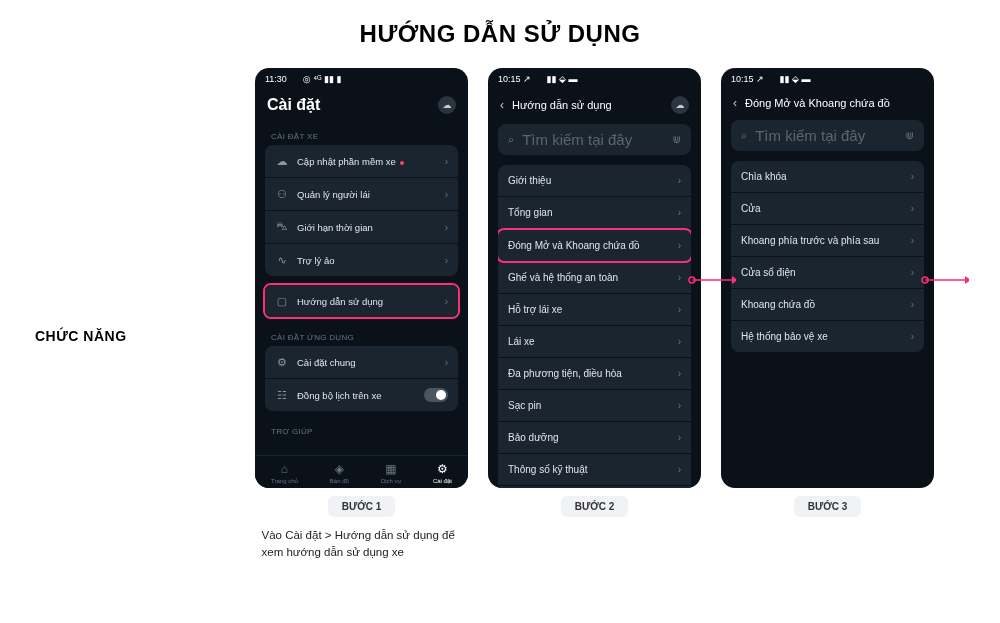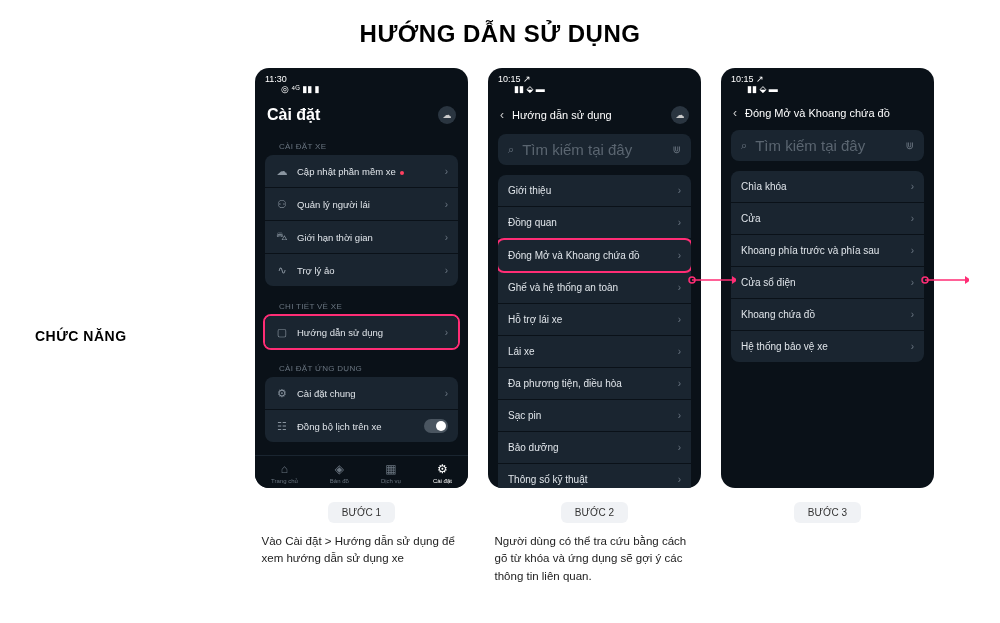--- a/index.html
+++ b/index.html
@@ -5,29 +5,29 @@
 * { margin: 0; padding: 0; box-sizing: border-box; }
 body { font-family: -apple-system, BlinkMacSystemFont, "Segoe UI", sans-serif; background: #fff; width: 1000px; height: 623px; padding: 20px 35px; }
 .page-title { font-size: 24px; font-weight: 700; text-align: center; margin-bottom: 20px; letter-spacing: 0.5px; }
 .main { display: flex; gap: 20px; align-items: flex-start; }
 .left-panel { width: 200px; margin-top: 260px; }
 .left-title { font-size: 14px; font-weight: 700; margin-bottom: 23px; letter-spacing: 0.5px; }
 .left-desc { font-size: 12.5px; line-height: 1.6; color: #333; }
 .phones { display: flex; gap: 20px; align-items: flex-start; flex: 1; position: relative; }
 .phone-col { display: flex; flex-direction: column; align-items: center; width: 213px; position: relative; }
 .phone { width: 213px; height: 420px; background: #0a1118; border-radius: 14px; overflow: hidden; position: relative; font-size: 9px; color: #ccc; }
-.status-bar { display: flex; justify-content: space-between; padding: 6px 10px; font-size: 9px; color: #fff; flex-direction: column; }
+.status-bar { display: flex; padding: 6px 10px; font-size: 9px; color: #fff; }
 .status-icons { display: flex; gap: 3px; align-items: center; margin-left: 16px; }
 .phone-header { display: flex; justify-content: space-between; align-items: center; padding: 6px 12px 10px; }
 .phone-title { font-size: 16px; font-weight: 700; color: #fff; }
 .phone-subheader { display: flex; align-items: center; padding: 6px 12px 10px; gap: 8px; }
 .back-chev { color: #ccc; font-size: 12px; }
 .sub-title { font-size: 11px; color: #fff; }
 .avatar { width: 18px; height: 18px; background: #2a3540; border-radius: 50%; display: flex; align-items: center; justify-content: center; font-size: 9px; }
-.section-label { font-size: 8px; color: #6a7580; padding: 8px 24px 4px; letter-spacing: 0.3px; }
+.section-label { font-size: 8px; color: #6a7580; padding: 8px 16px 4px; letter-spacing: 0.3px; }
 .card { background: #1a2530; margin: 0 10px 8px; border-radius: 8px; overflow: hidden; }
 .row { display: flex; align-items: center; justify-content: space-between; padding: 9px 10px; border-bottom: 1px solid #0a1118; }
 .row:last-child { border-bottom: none; }
 .row-left { display: flex; align-items: center; gap: 8px; }
 .row-icon { width: 14px; height: 14px; display: flex; align-items: center; justify-content: center; color: #8a95a0; font-size: 11px; }
 .row-label { font-size: 9.5px; color: #e0e5ea; }
 .chev { color: #6a7580; font-size: 10px; }
 .dot-red { width: 4px; height: 4px; background: #ff4060; border-radius: 50%; display: inline-block; margin-left: 4px; }
 .highlight { border: 2px solid #ff2d75; border-radius: 8px; margin: -1px 8px 6px; }
 .highlight .card { margin: 0; border-radius: 6px; }
@@ -40,21 +40,21 @@
 .list-label { font-size: 10px; color: #e0e5ea; }
 .highlight-row { border: 2px solid #ff2d75; border-radius: 8px; margin: -1px -2px; background: #1a2530; position: relative; z-index: 2; }
 .bottom-nav { position: absolute; bottom: 0; left: 0; right: 0; background: #0a1118; display: flex; justify-content: space-around; padding: 6px 0 4px; border-top: 1px solid #1a2530; }
 .nav-item { display: flex; flex-direction: column; align-items: center; gap: 2px; }
 .nav-icon { font-size: 12px; color: #6a7580; }
 .nav-item.active .nav-icon { color: #fff; }
 .nav-label { font-size: 6px; color: #6a7580; }
 .nav-item.active .nav-label { color: #fff; }
 .toggle { width: 24px; height: 14px; background: #4a5560; border-radius: 7px; position: relative; }
 .toggle::after { content: ''; position: absolute; right: 2px; top: 2px; width: 10px; height: 10px; background: #fff; border-radius: 50%; }
-.step-badge { background: #f0f2f5; padding: 5px 14px; border-radius: 6px; font-size: 10px; font-weight: 400; margin-top: 14px; color: #333; }
+.step-badge { background: #f0f2f5; padding: 5px 14px; border-radius: 6px; font-size: 10px; font-weight: 700; margin-top: 8px; color: #333; }
 .step-desc { font-size: 11.5px; margin-top: 10px; line-height: 1.5; color: #222; max-width: 200px; }
 .arrow { position: absolute; top: 205px; z-index: 5; }
 .arrow svg { display: block; }
 .arrow1 { left: 433px; }
 .arrow2 { left: 666px; }
 .scroll-body { height: 340px; overflow: hidden; }
 </style>
 </head>
 <body>
 
@@ -117,21 +117,20 @@
               <span class="chev">›</span>
             </div>
           <div class="row">
               <div class="row-left">
                 <span class="row-icon">∿</span>
                 <span class="row-label">Trợ lý ảo</span>
               </div>
               <span class="chev">›</span>
             </div>
         </div>
-        <div class="section-label">CHI TIẾT VỀ XE</div>
         <div class="highlight">
           <div class="card">
             <div class="row">
                 <div class="row-left">
                   <span class="row-icon">▢</span>
                   <span class="row-label">Hướng dẫn sử dụng</span>
                 </div>
                 <span class="chev">›</span>
               </div>
           </div>
@@ -194,21 +193,21 @@
           <span class="search-text">Tìm kiếm tại đây</span>
           <span class="mic-icon">⋓</span>
         </div>
         <div class="scroll-body">
           <div class="card" id="p2-list">
               <div class="list-row">
                 <span class="list-label">Giới thiệu</span>
                 <span class="chev">›</span>
               </div>
               <div class="list-row">
-                <span class="list-label">Đồng quan</span>
+                <span class="list-label">Tổng gian</span>
                 <span class="chev">›</span>
               </div>
               <div class="list-row highlight-row">
                 <span class="list-label">Đóng Mở và Khoang chứa đồ</span>
                 <span class="chev">›</span>
               </div>
               <div class="list-row">
                 <span class="list-label">Ghế và hệ thống an toàn</span>
                 <span class="chev">›</span>
               </div>
@@ -234,21 +233,20 @@
               </div>
               <div class="list-row">
                 <span class="list-label">Thông số kỹ thuật</span>
                 <span class="chev">›</span>
               </div>
               <div class="list-row"></div>
             </div>
         </div>
       </div>
       <div class="step-badge">BƯỚC 2</div>
-      <div class="step-desc">Người dùng có thể tra cứu bằng cách gõ từ khóa và ứng dụng sẽ gợi ý các thông tin liên quan.</div>
     </div>
 
     <div class="phone-col">
       <div class="phone">
         <div class="status-bar">
           <span><span>10:15</span> ↗</span>
           <span class="status-icons">▮▮ ⬙ ▬</span>
         </div>
         <div class="phone-subheader">
           <span class="back-chev">‹</span>

